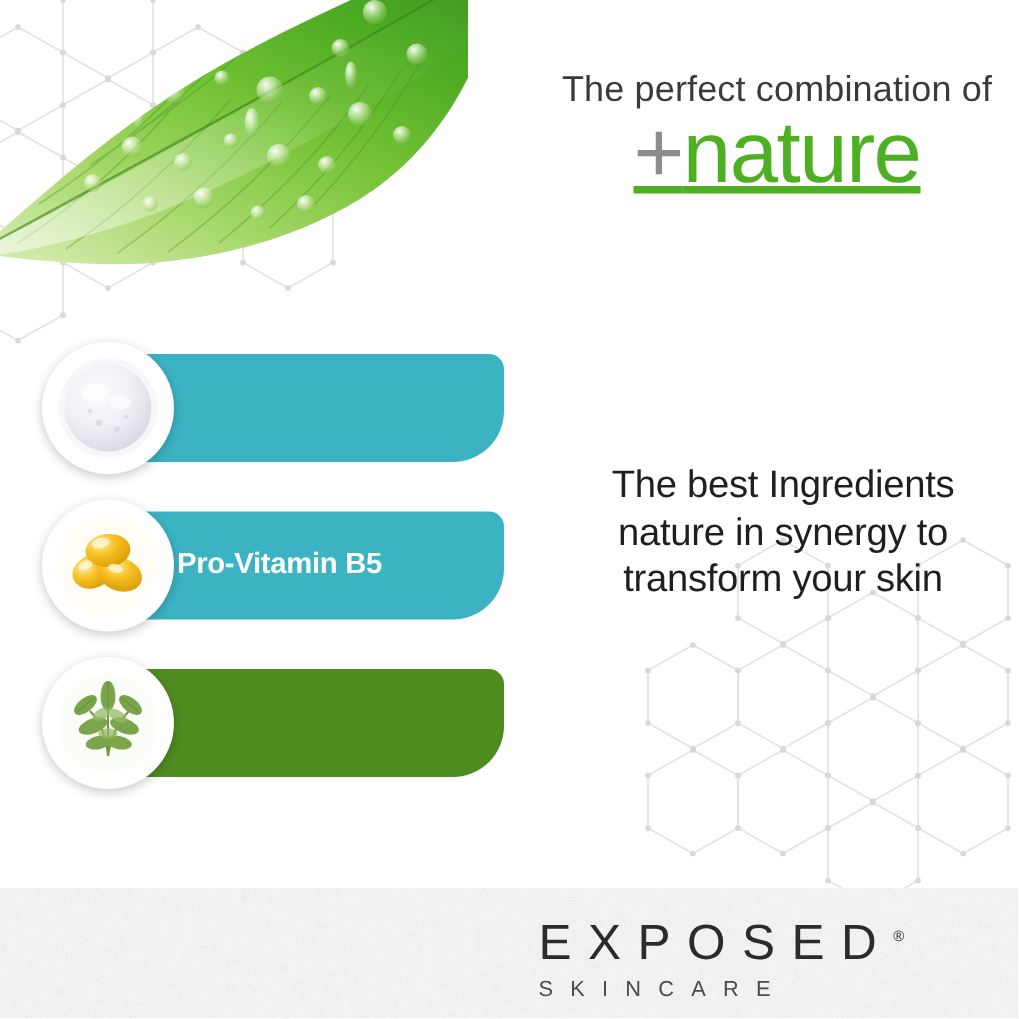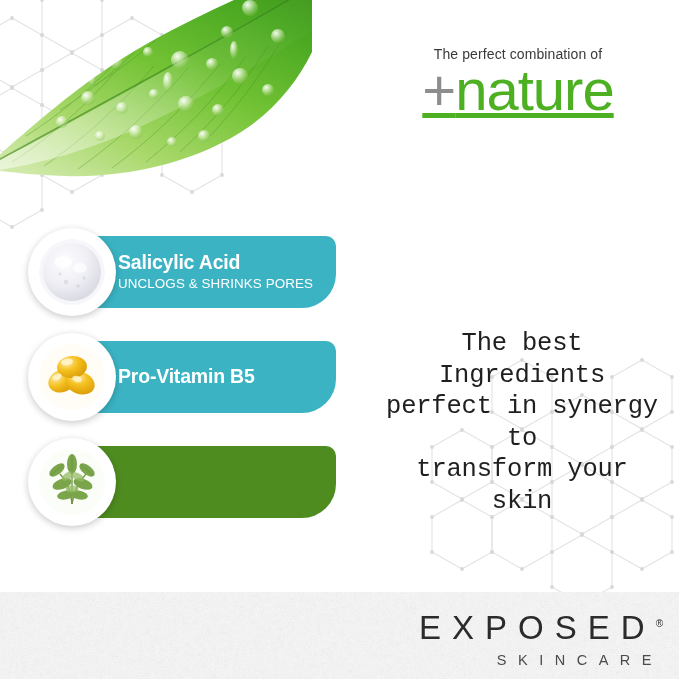--- a/index.html
+++ b/index.html
@@ -12,37 +12,36 @@
 
   
   .hex-layer{position:absolute;inset:0;pointer-events:none;}
 
   
   .leaf-wrap{position:absolute;left:-18px;top:-14px;width:330px;height:230px;}
 
   
   .headline{position:absolute;left:368px;top:46px;width:300px;text-align:center;}
   .headline .kicker{
-    font-size:14px;color:#3a3a3a;letter-spacing:.1px;line-height:1.2;
+    font-size:24px;color:#3a3a3a;letter-spacing:.1px;line-height:1.2;
     font-weight:400;
   }
   .bigword{
     display:block;font-size:58px;line-height:.93;font-weight:300;
     letter-spacing:-1px;margin-top:6px;
   }
   .bigword.science{color:#9b9b9b;}
   .bigword.nature{color:#4cb022;margin-top:0;text-decoration:underline;}
   .bigword.nature .plus{color:#8d8d8d;}
 
   
   .bodycopy{
-    position:absolute;left:384px;top:328px;width:276px;text-align:center;
+    position:absolute;left:384px;top:308px;width:276px;text-align:center;
     font-size:25.5px;line-height:1.24;color:#1f1f1f;font-weight:400;
     letter-spacing:-.2px;
-    font-family:Liberation Mono, monospace;
   }
   .bodycopy span{display:block;}
 
   
   .cards{position:absolute;left:28px;top:236px;width:320px;}
   .card{position:relative;height:72px;margin-bottom:33px;}
   .bar{
     position:absolute;left:55px;top:0;right:12px;height:72px;
     border-radius:8px 10px 34px 10px;
   }
@@ -64,21 +63,21 @@
     position:absolute;left:0;top:-8px;width:88px;height:88px;border-radius:50%;
     background:#fff;box-shadow:0 2px 7px rgba(0,0,0,.22);
     display:flex;align-items:center;justify-content:center;overflow:hidden;
   }
   .thumb .inner{width:68px;height:68px;border-radius:50%;overflow:hidden;position:relative;}
 
   
   .stone{position:absolute;left:0;top:592px;width:679px;height:87px;overflow:hidden;background:#f2f2f2;}
 
   
-  .logo{position:absolute;left:379px;top:611px;width:284px;text-align:right;}
+  .logo{position:absolute;left:359px;top:611px;width:284px;text-align:left;}
   .logo .brand{
     font-size:33px;font-weight:400;letter-spacing:11px;color:#2b2b2b;
     line-height:1;white-space:nowrap;position:relative;
   }
   .logo .reg{font-size:10px;vertical-align:super;letter-spacing:0;}
   .logo .sub{
     font-size:14.5px;font-weight:400;letter-spacing:11.5px;color:#4b4b4b;
     line-height:1;margin-top:9px;white-space:nowrap;
   }
 </style>
@@ -204,32 +203,28 @@
     </svg>
   </div>
 
   <div class="headline">
     <div class="kicker">The perfect combination of</div>
     <div class="bigword nature"><span class="plus">+</span><span>nature</span></div>
   </div>
 
   <div class="bodycopy">
     <span>The best Ingredients</span>
-    <span>perfect in synergy to</span>
+    <span>nature in synergy to</span>
     <span>transform your skin</span>
   </div>
 
   <div class="cards">
 
     <div class="card">
       <div class="bar teal"></div>
-      <div class="bar-text">
-        <div class="card-title">Salicylic Acid</div>
-        <div class="card-sub">UNCLOGS &amp; SHRINKS PORES</div>
-      </div>
       <div class="thumb">
         <div class="inner">
           <svg width="68" height="68" viewBox="0 0 68 68" aria-hidden="true">
             <defs>
               <radialGradient id="powg" cx="0.38" cy="0.32" r="0.75">
                 <stop offset="0%" stop-color="#fdfdff"></stop>
                 <stop offset="55%" stop-color="#eeeef4"></stop>
                 <stop offset="100%" stop-color="#d6d6e0"></stop>
               </radialGradient>
             </defs>

